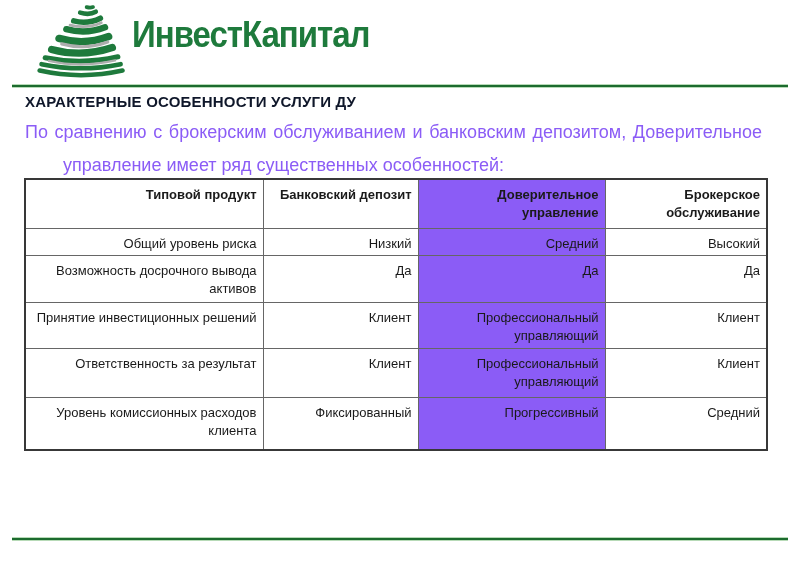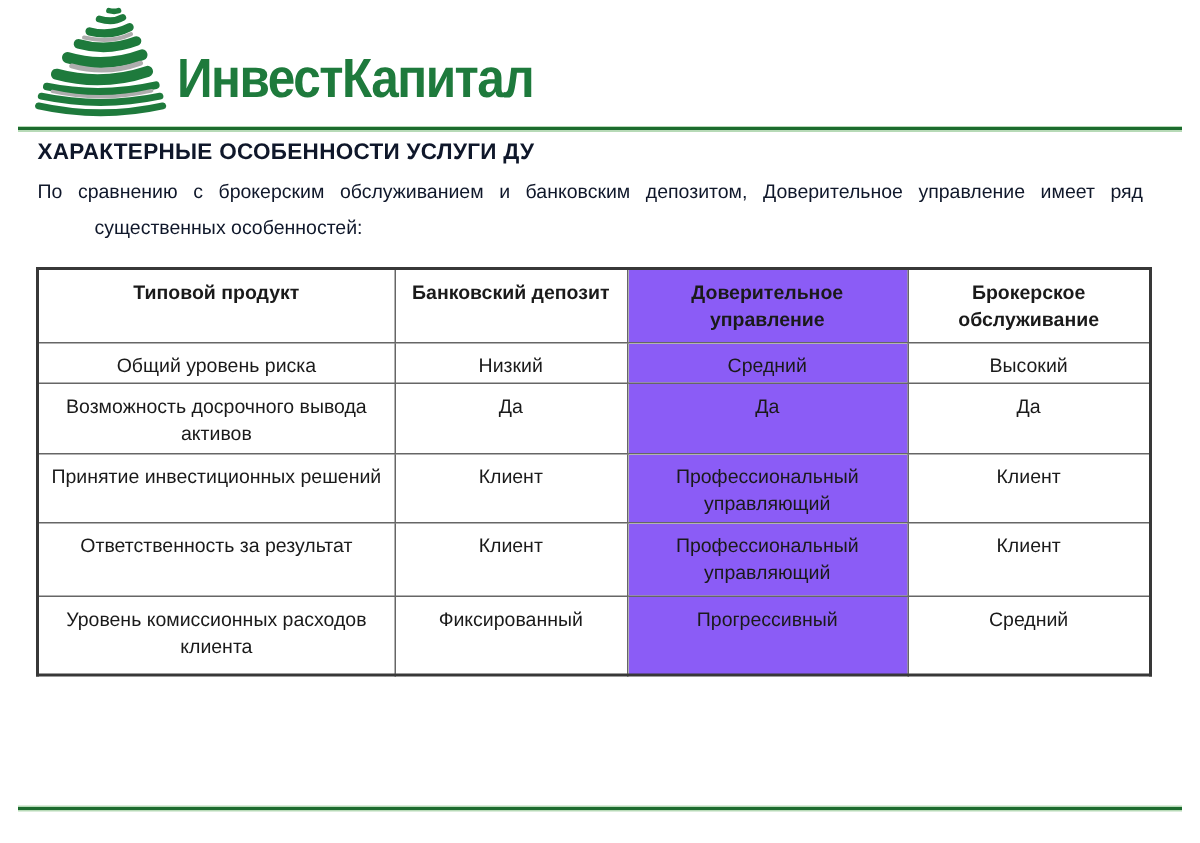--- a/index.html
+++ b/index.html
@@ -5,21 +5,21 @@
   html,body { margin:0; padding:0; }
   body {
     width:800px; height:562px;
     background:#ffffff;
     font-family:"Liberation Sans", sans-serif;
     position:relative; overflow:hidden;
     color:#1a1a1a;
   }
 
   
-  .logo { position:absolute; left:22px; top:4px; display:flex; align-items:center; }
+  .logo { position:absolute; left:36px; top:4px; display:flex; align-items:flex-start; }
   .logo-icon { width:92px; height:78px; }
   .logo-icon svg { display:block; }
   .logo-text { margin-left:4px; padding-top:12px; }
   .brand {
     display:inline-block;
     font-size:33px; font-weight:bold; color:#1E7A3C;
     letter-spacing:-1px; line-height:1;
     transform:scaleY(1.12); transform-origin:top left;
   }
   .brand-sub {
@@ -39,35 +39,35 @@
 
   
   .title {
     position:absolute; left:25px; top:93px;
     font-size:15px; font-weight:bold; color:#0f172a;
     letter-spacing:0.2px;
   }
   .intro {
     position:absolute; left:25px; top:116px; width:737px;
     box-sizing:border-box;
-    font-size:13px; line-height:1.85; color:#0f172a;
+    font-size:18px; line-height:1.85; color:#8b5cf6;
     text-align:justify;
     padding-left:38px; text-indent:-38px;
   }
 
   
   table.cmp {
     position:absolute; left:24px; top:178px; width:742px;
     border-collapse:collapse; table-layout:fixed;
     border:2px solid #383838;
   }
   table.cmp th, table.cmp td {
     border:1px solid #666666;
     font-size:13px; line-height:1.4;
-    text-align:center; vertical-align:top;
+    text-align:right; vertical-align:top;
     padding:6px 6px 2px;
     overflow:hidden;
   }
   table.cmp th { font-weight:bold; }
   .hl { background:#8b5cf6; }
 </style>
 </head>
 <body>
 
 <div class="logo">

